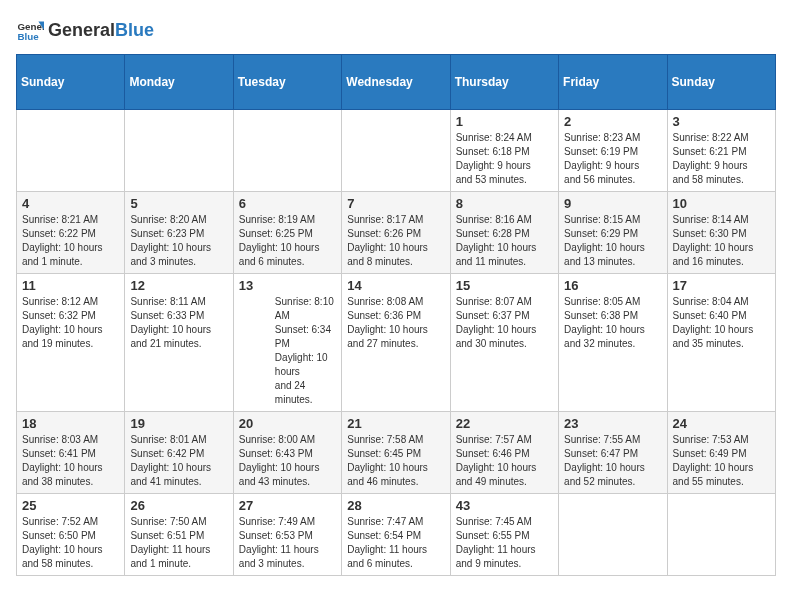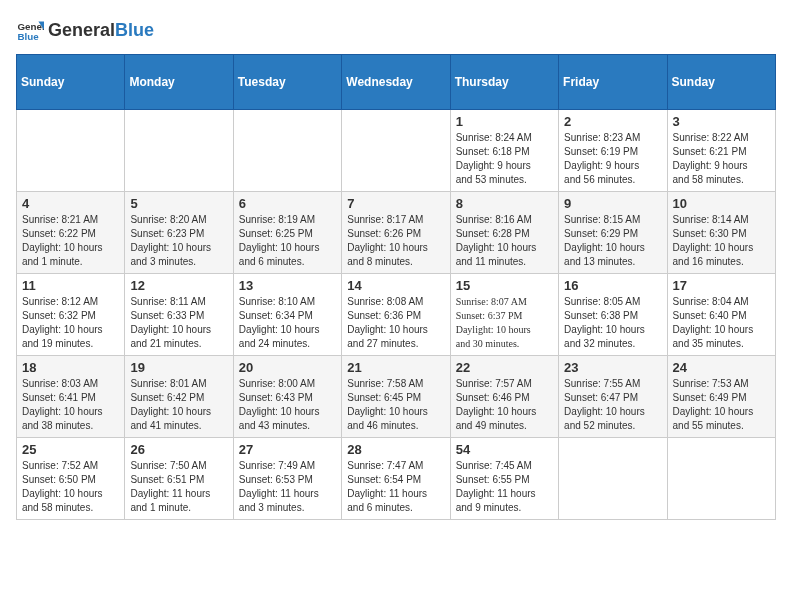--- a/index.html
+++ b/index.html
@@ -210,35 +210,35 @@
         </td>
         <td>
           <div class="day-number">12</div>
           <div class="day-info" style="white-space: pre-line;">Sunrise: 8:11 AM
 Sunset: 6:33 PM
 Daylight: 10 hours
 and 21 minutes.</div>
         </td>
         <td>
           <div class="day-number">13</div>
-          <div class="day-info" style="white-space: pre-line;">Sunrise: 8:10 AM
+          <div class="day-info" style="white-space: pre-line; margin-left: 36px;">Sunrise: 8:10 AM
 Sunset: 6:34 PM
 Daylight: 10 hours
 and 24 minutes.</div>
         </td>
         <td>
           <div class="day-number">14</div>
           <div class="day-info" style="white-space: pre-line;">Sunrise: 8:08 AM
 Sunset: 6:36 PM
 Daylight: 10 hours
 and 27 minutes.</div>
         </td>
         <td>
           <div class="day-number">15</div>
-          <div class="day-info" style="white-space: pre-line; font-family: Liberation Serif, serif;">Sunrise: 8:07 AM
+          <div class="day-info" style="white-space: pre-line;">Sunrise: 8:07 AM
 Sunset: 6:37 PM
 Daylight: 10 hours
 and 30 minutes.</div>
         </td>
         <td>
           <div class="day-number">16</div>
           <div class="day-info" style="white-space: pre-line;">Sunrise: 8:05 AM
 Sunset: 6:38 PM
 Daylight: 10 hours
 and 32 minutes.</div>
@@ -325,21 +325,21 @@
 and 3 minutes.</div>
         </td>
         <td>
           <div class="day-number">28</div>
           <div class="day-info" style="white-space: pre-line;">Sunrise: 7:47 AM
 Sunset: 6:54 PM
 Daylight: 11 hours
 and 6 minutes.</div>
         </td>
         <td>
-          <div class="day-number">54</div>
+          <div class="day-number">43</div>
           <div class="day-info" style="white-space: pre-line;">Sunrise: 7:45 AM
 Sunset: 6:55 PM
 Daylight: 11 hours
 and 9 minutes.</div>
         </td>
         <td class="empty-cell"></td>
         <td class="empty-cell"></td>
       </tr>
     </tbody>
 </table>

